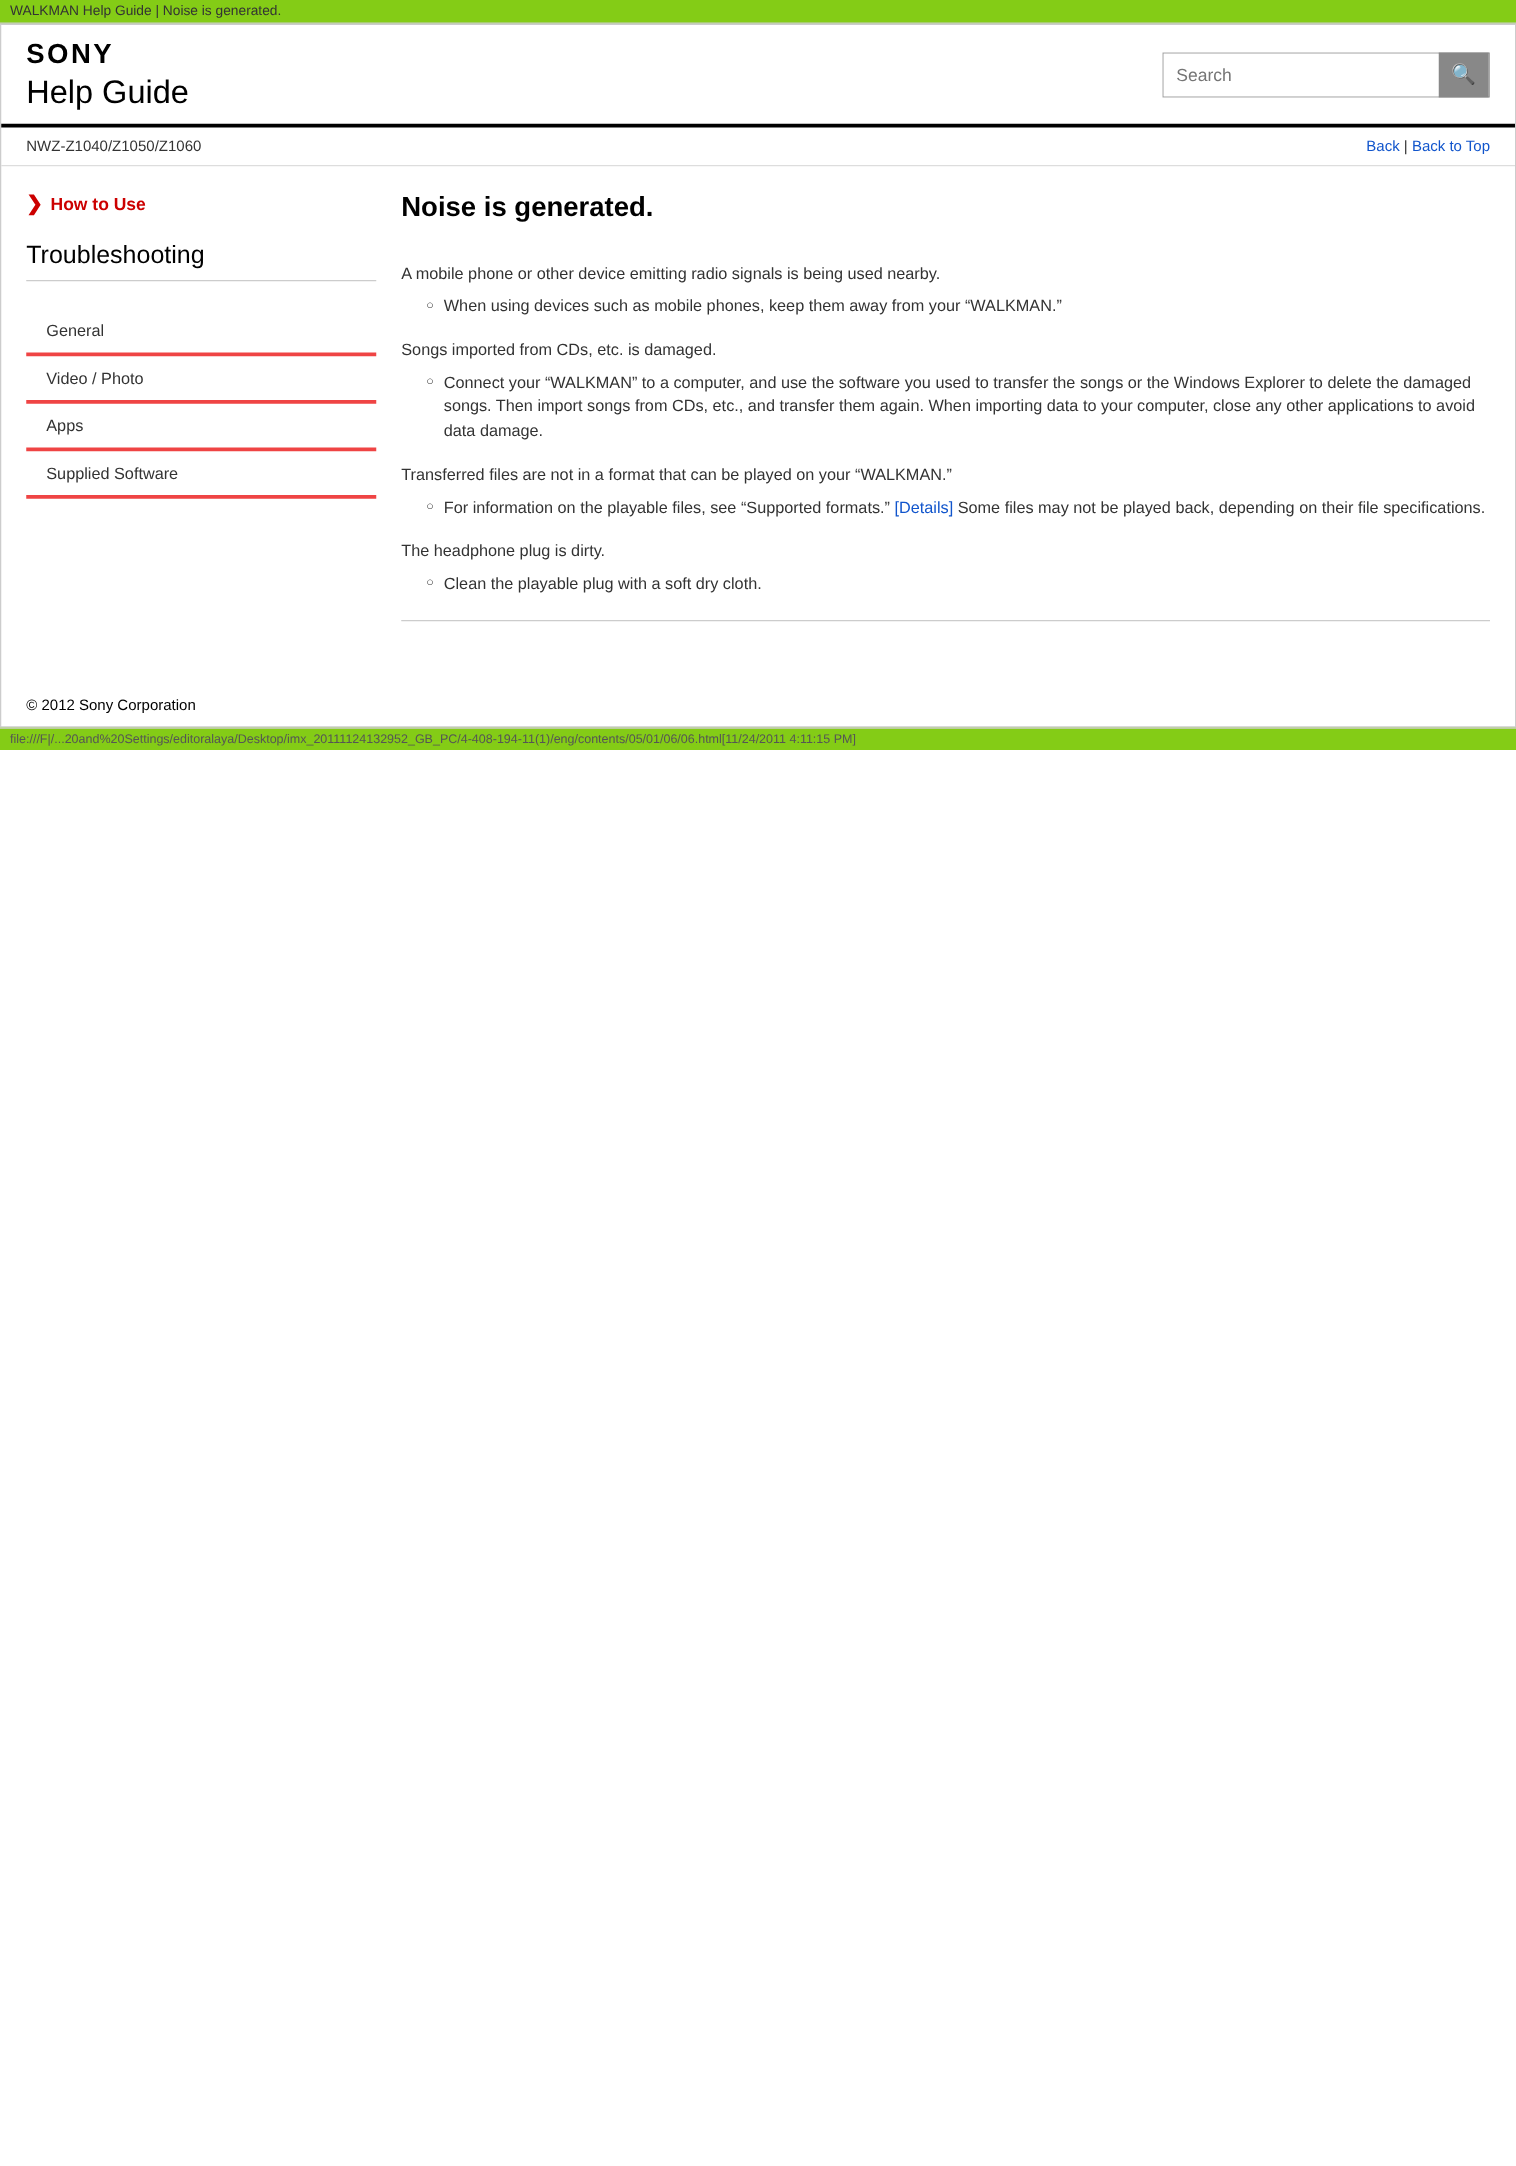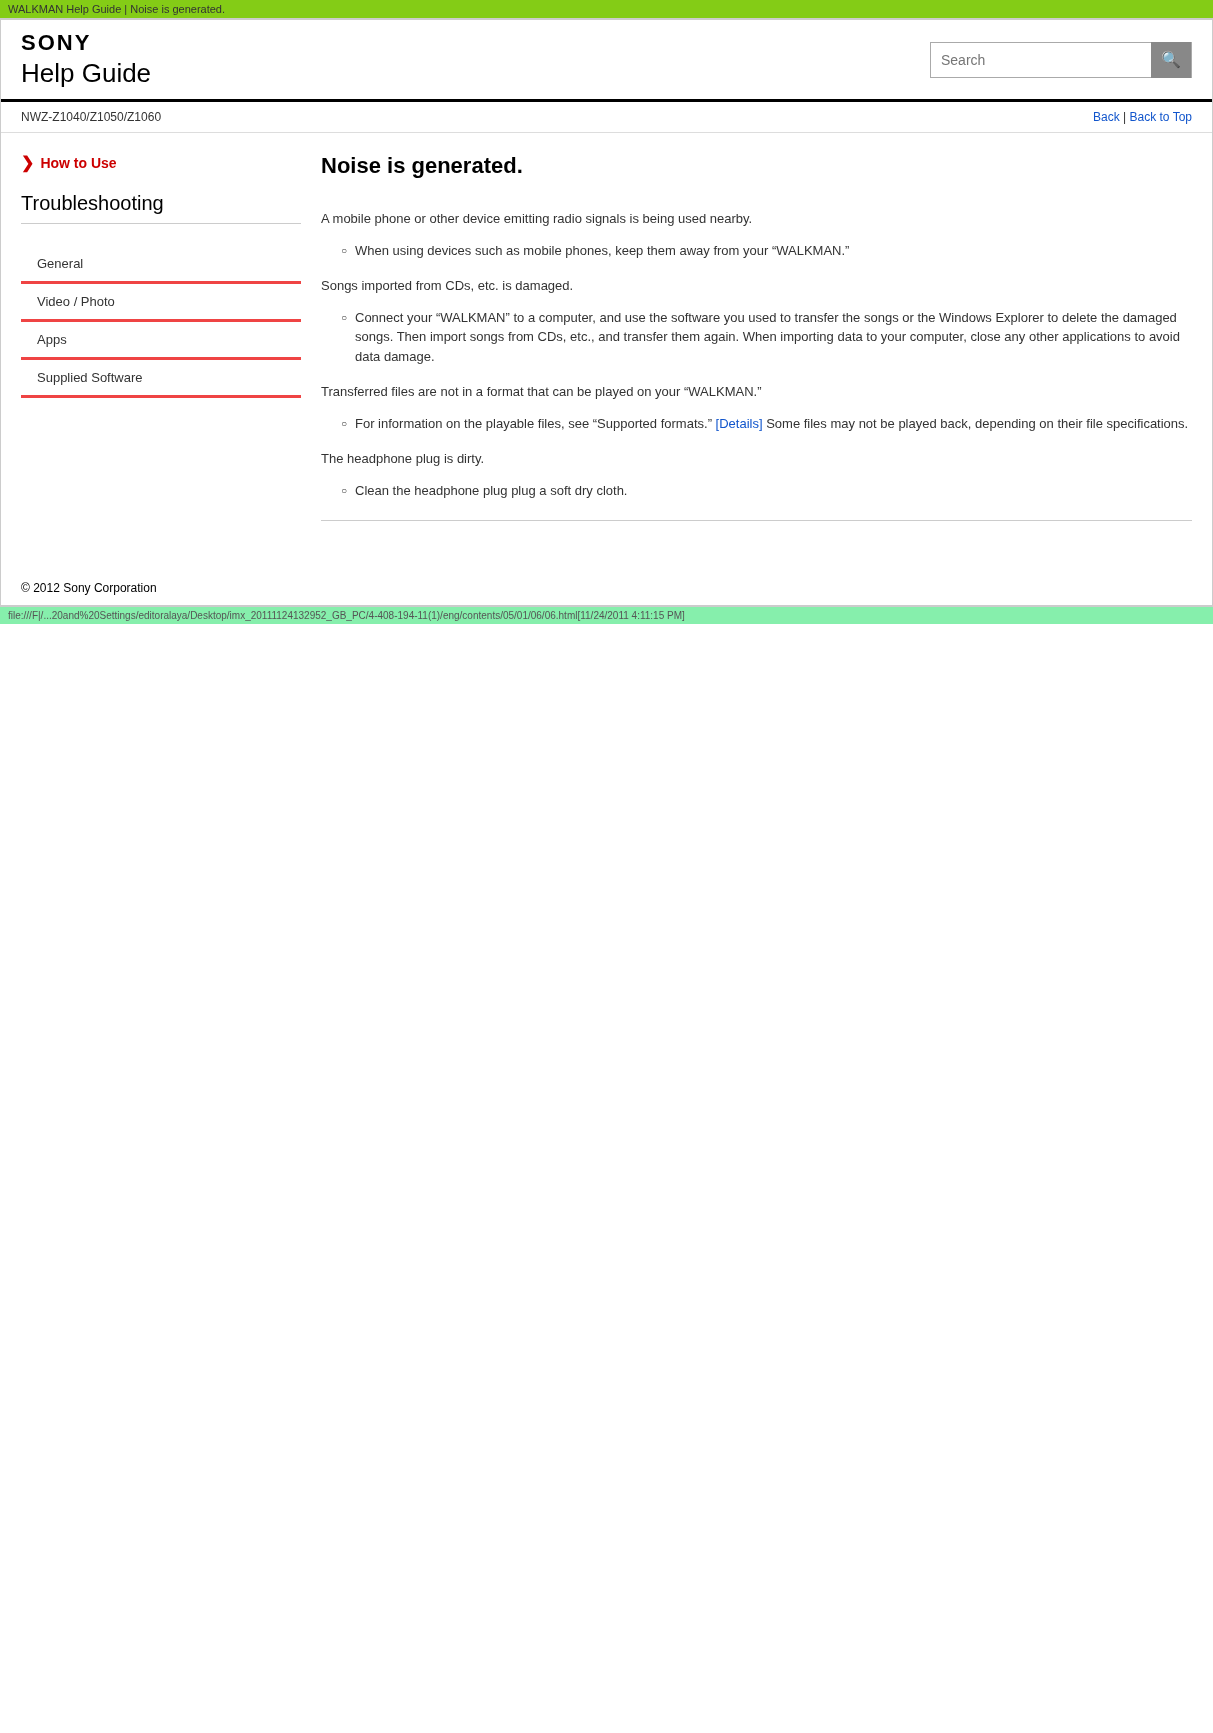--- a/index.html
+++ b/index.html
@@ -175,21 +175,20 @@
 
     .content-paragraph {
       margin-bottom: 6px;
       line-height: 1.5;
       font-size: 13px;
     }
 
     .bullet-list {
       margin-left: 20px;
       list-style: none;
-      margin-top: 12px;
     }
 
     .bullet-list li {
       position: relative;
       padding-left: 14px;
       margin-bottom: 4px;
       line-height: 1.5;
       font-size: 13px;
     }
 
@@ -216,21 +215,21 @@
 
     
     #footer {
       padding: 20px 20px 10px 20px;
       font-size: 12px;
       color: #000000;
     }
 
     
     #bottom-bar {
-      background: #86efac;
+      background: #84cc16;
       border-top: 1px solid #ccc;
       padding: 3px 8px;
       font-size: 10px;
       color: #555;
       word-break: break-all;
     }
   </style>
 </head>
 <body>
 
@@ -316,21 +315,21 @@
           <li>
             <span>For information on the playable files, see “Supported formats.” </span><a class="details-link">[Details]</a><span> Some files may not be played back, depending on their file specifications.</span>
           </li>
         </ul>
       </div>
 
       <div class="content-section">
         <p class="content-paragraph">The headphone plug is dirty.</p>
         <ul class="bullet-list">
           <li>
-            <span>Clean the headphone plug plug a soft dry cloth.</span>
+            <span>Clean the playable plug with a soft dry cloth.</span>
           </li>
         </ul>
       </div>
 
       <hr id="article-divider">
 
     </div>
 
   </div>
 

